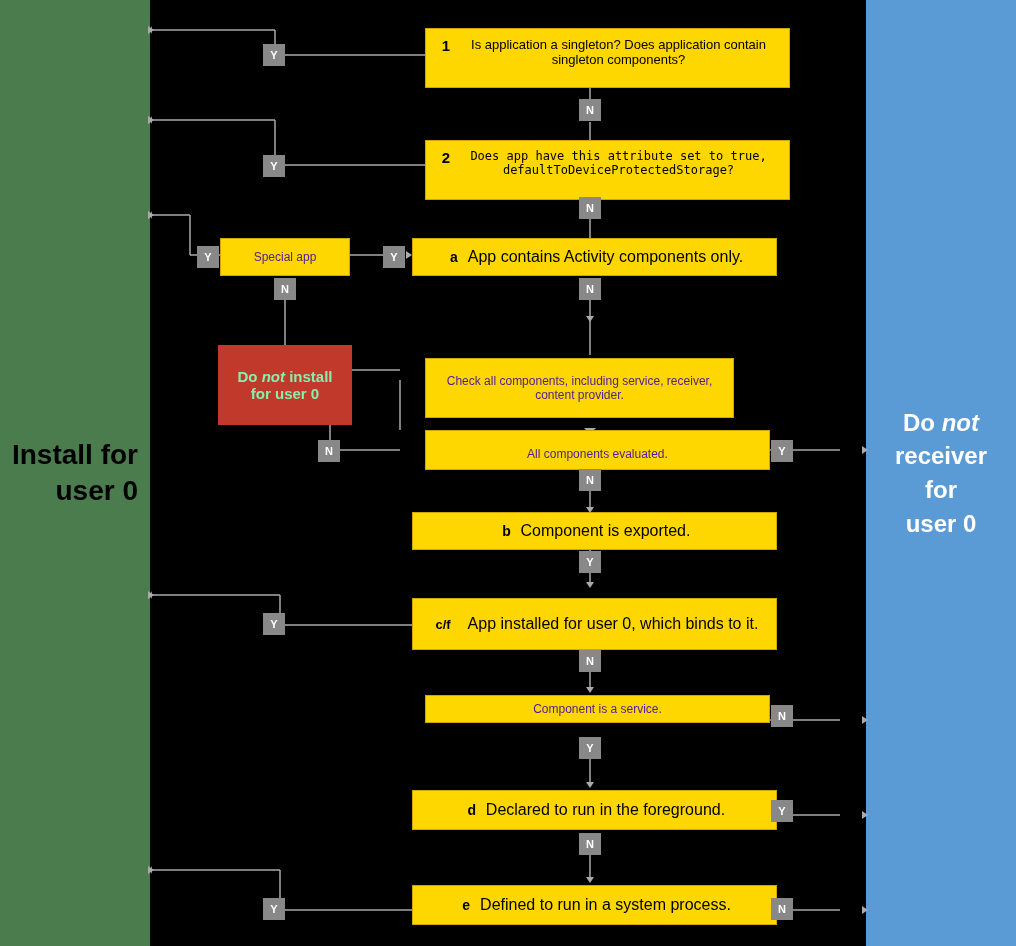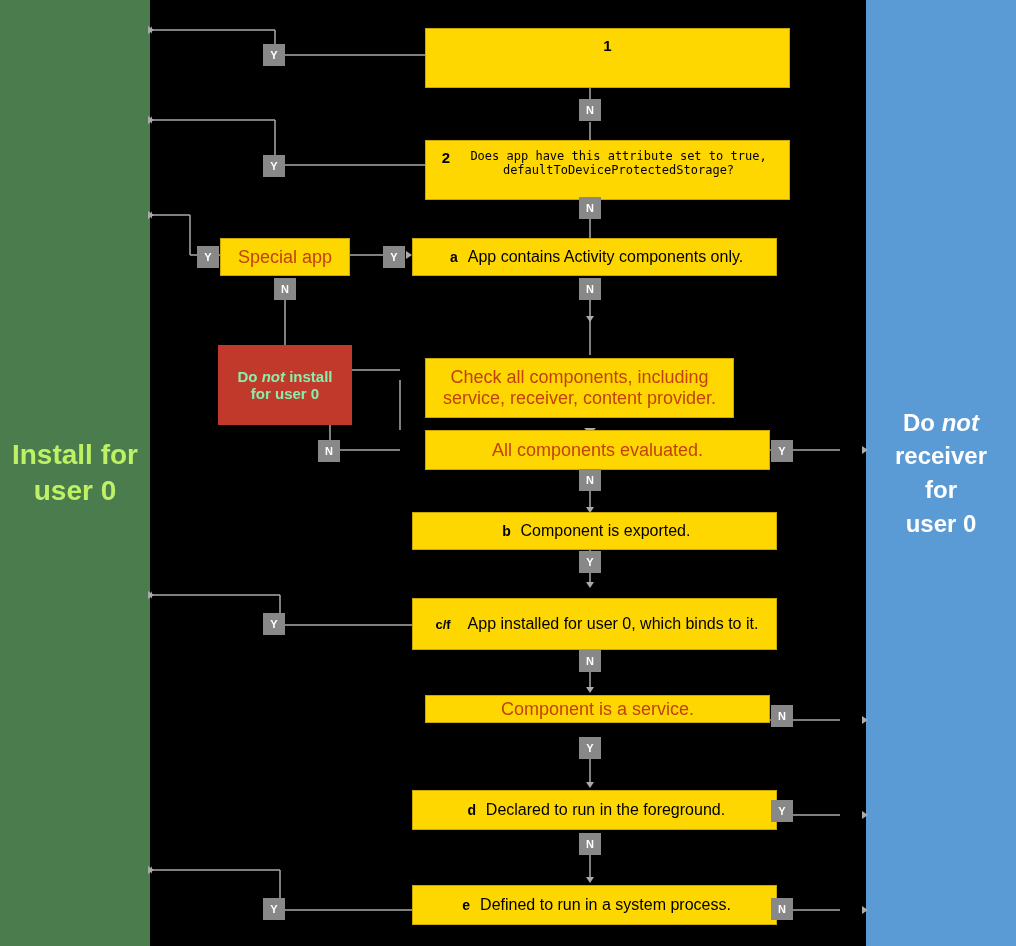--- a/index.html
+++ b/index.html
@@ -25,24 +25,24 @@
       left: 0;
       top: 0;
       width: 150px;
       height: 946px;
       background: #4a7c4e;
       display: flex;
       align-items: center;
       justify-content: center;
     }
     .panel-left-text {
-      color: #bef264;
+      color: #000000;
       font-size: 28px;
       font-weight: bold;
-      text-align: center;
+      text-align: right;
       line-height: 1.3;
     }
 
     
     .panel-right {
       position: absolute;
       right: 0;
       top: 0;
       width: 150px;
       height: 946px;
@@ -78,22 +78,22 @@
       display: flex;
       align-items: center;
       justify-content: center;
       text-align: center;
     }
 
     .node-yellow {
       background: #ffd700;
       border: 1px solid #cca800;
       padding: 8px 12px;
-      font-size: 18px;
-      color: #c2410c;
+      font-size: 12px;
+      color: #4c1d95;
     }
 
     .node-yellow-num {
       background: #ffd700;
       border: 1px solid #cca800;
       padding: 8px 12px;
       font-size: 13px;
       color: #000;
       display: flex;
       align-items: flex-start;
@@ -249,20 +249,21 @@
     <polygon points="862,811 868,815 862,819" fill="#aaa"></polygon>
     <polygon points="862,906 868,910 862,914" fill="#aaa"></polygon>
 
     <polygon points="862,446 868,450 862,454" fill="#aaa"></polygon>
 
     <polygon points="406,251 412,255 406,259" fill="#aaa"></polygon>
   </svg>
 
   <div class="node node-yellow-num" style="position:absolute; left:425px; top:28px; width:365px; min-height:60px;">
     <span class="node-num">1</span>
+    <span>Is application a singleton? Does application contain singleton components?</span>
   </div>
 
   <div class="badge" style="left:263px; top:44px;">Y</div>
 
   <div class="badge" style="left:579px; top:99px;">N</div>
 
   <div class="node node-yellow-num" style="position:absolute; left:425px; top:140px; width:365px; min-height:60px;">
     <span class="node-num">2</span>
     <span style="font-family: monospace; font-size:12px;">Does app have this attribute set to true, defaultToDeviceProtectedStorage?</span>
   </div>

